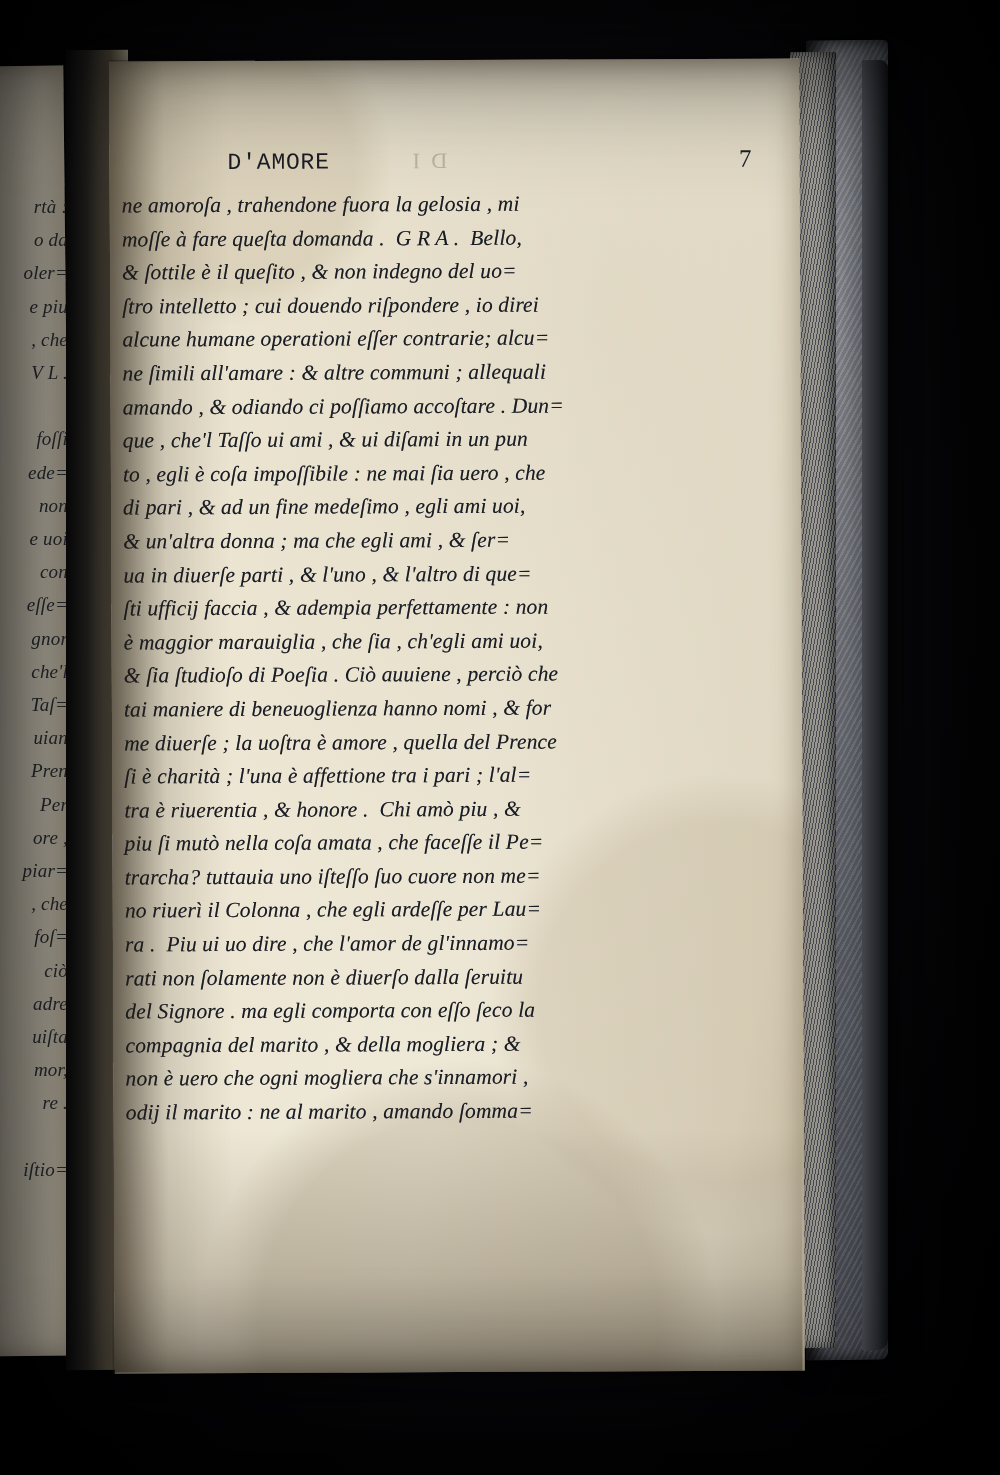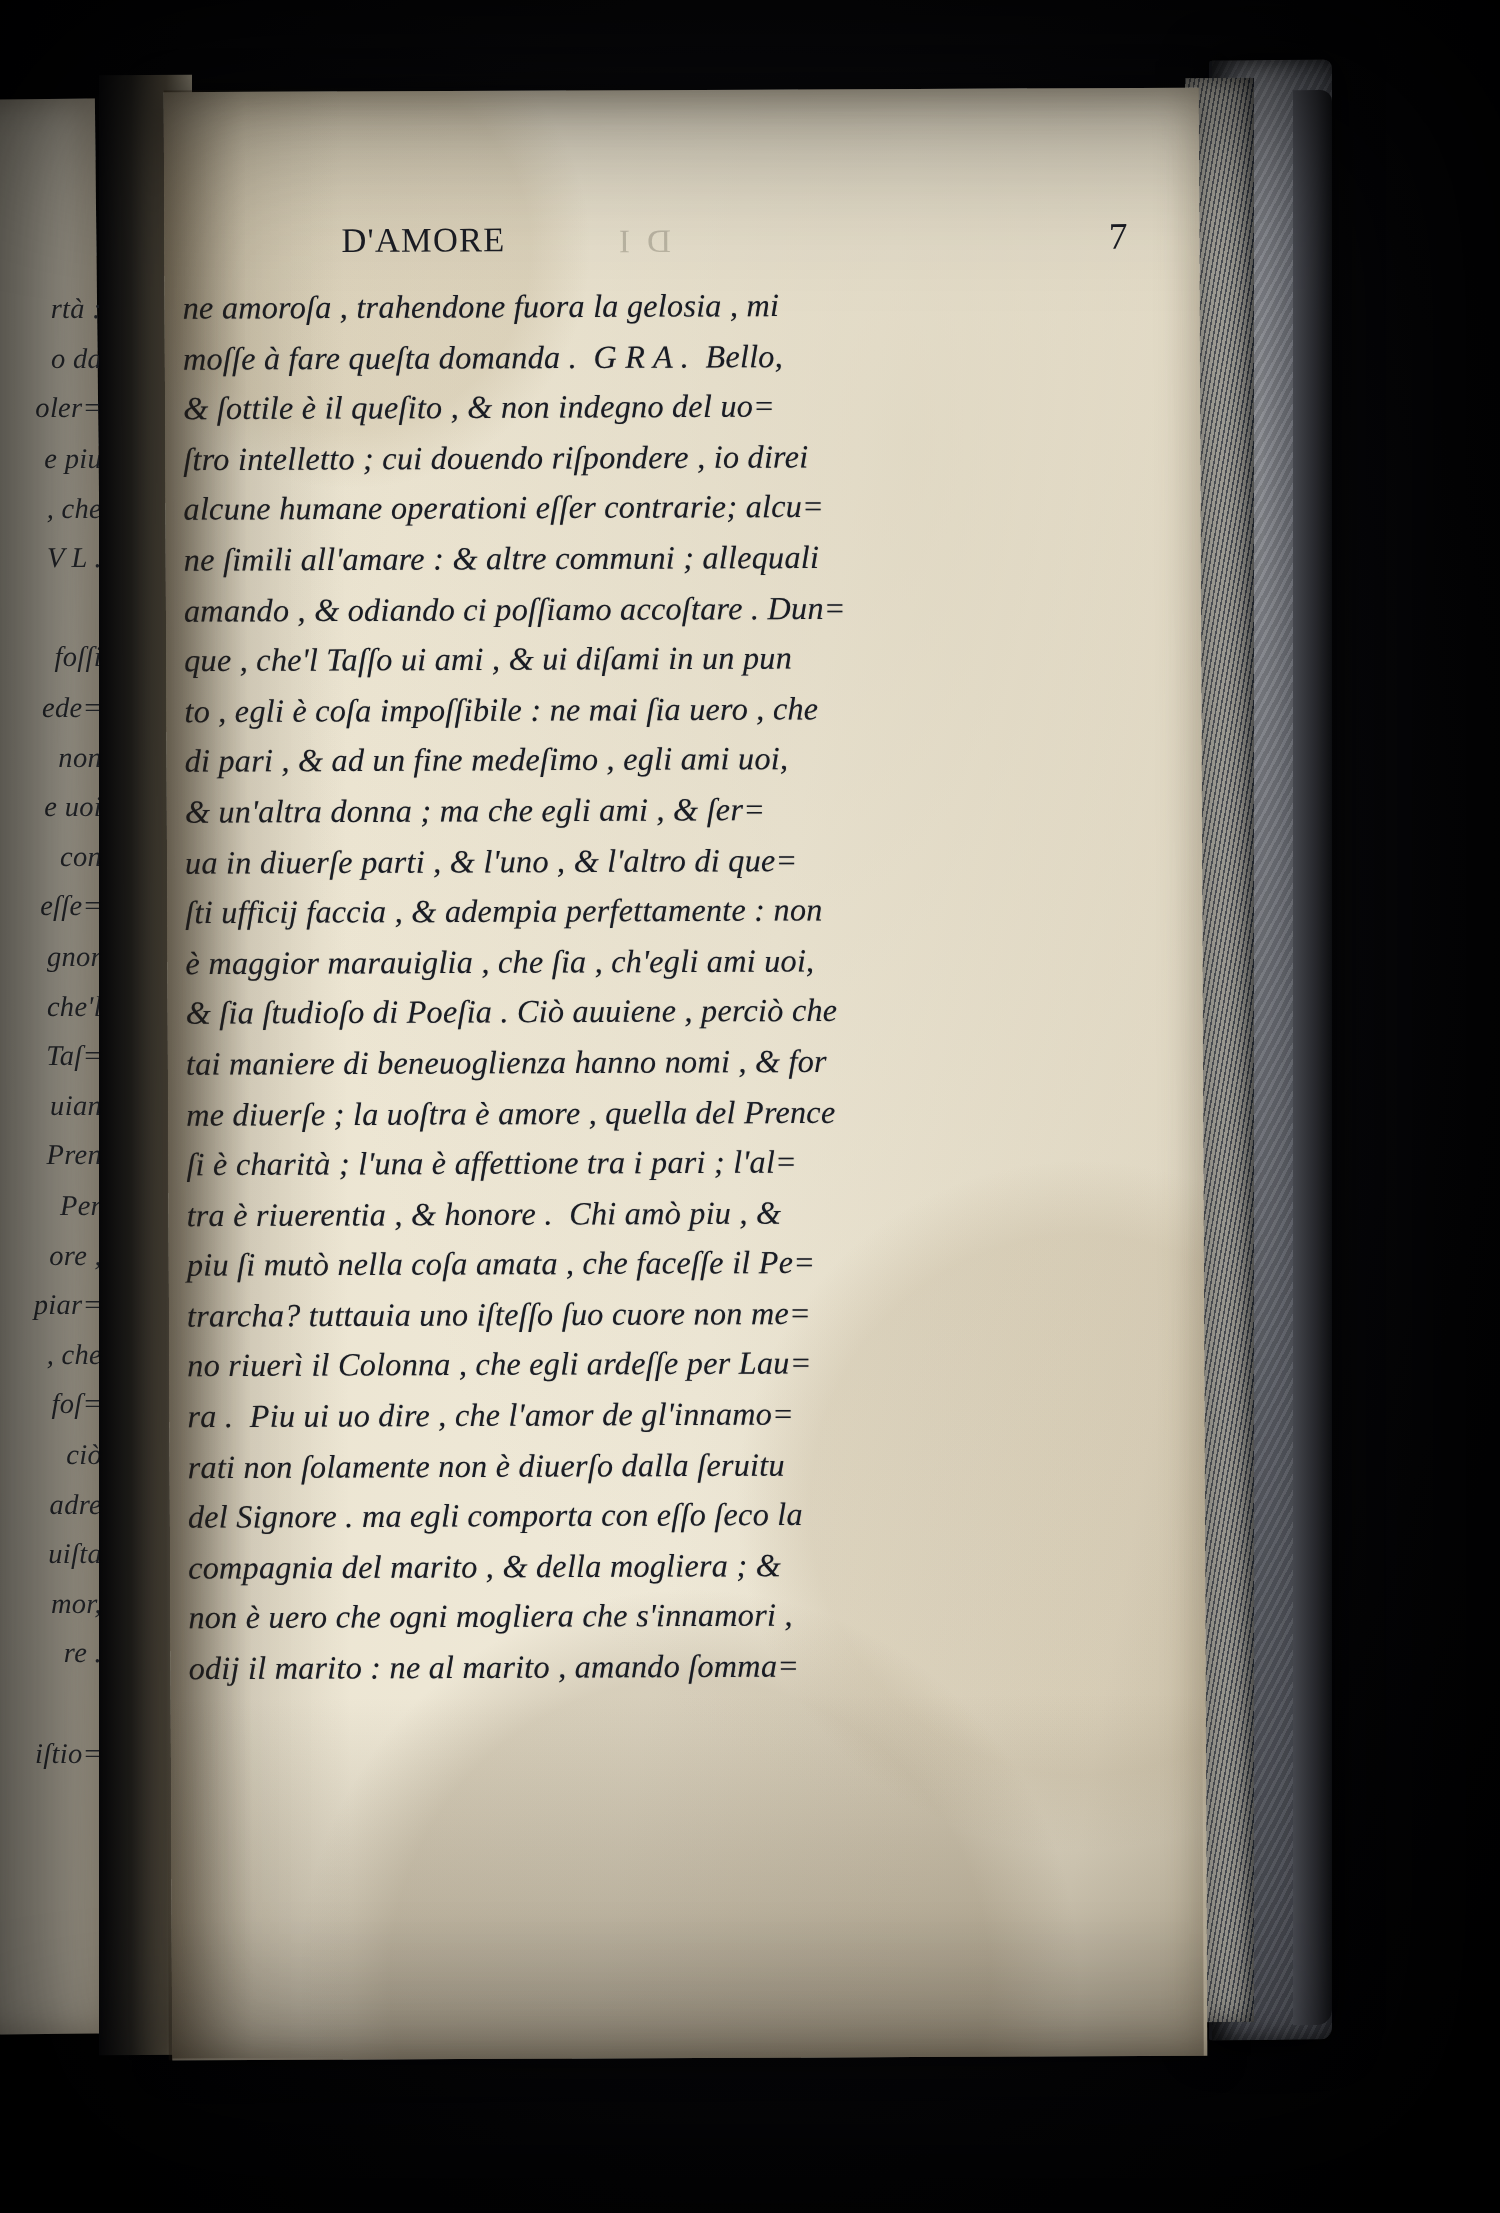--- a/index.html
+++ b/index.html
@@ -136,21 +136,21 @@
     width: 660px;
     display: flex;
     align-items: baseline;
     justify-content: flex-start;
   }
   .running-title {
     margin-left: 108px;
     font-size: 23px;
     letter-spacing: 2.0px;
     color: #1b1d24;
-    font-family: Liberation Serif, serif;
+    font-family: Liberation Mono, monospace;
   }
   .folio {
     margin-left: auto;
     margin-right: 28px;
     font-size: 25px;
     color: #1b1d24;
   }
   .bleed-through {
     position: absolute;
     left: 300px;

